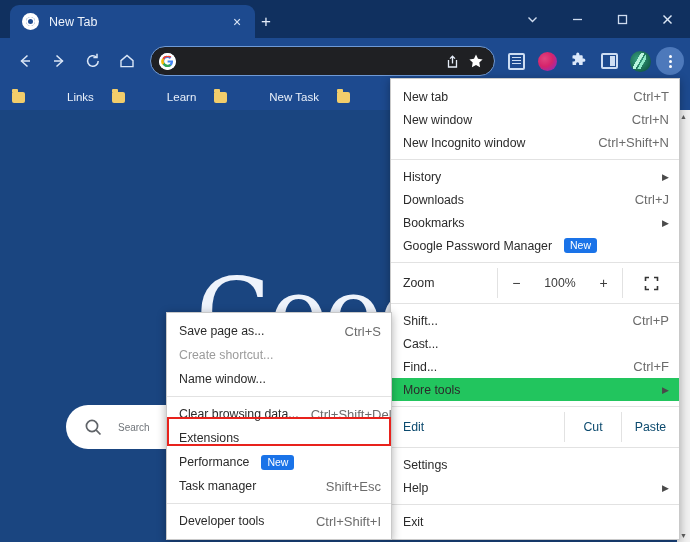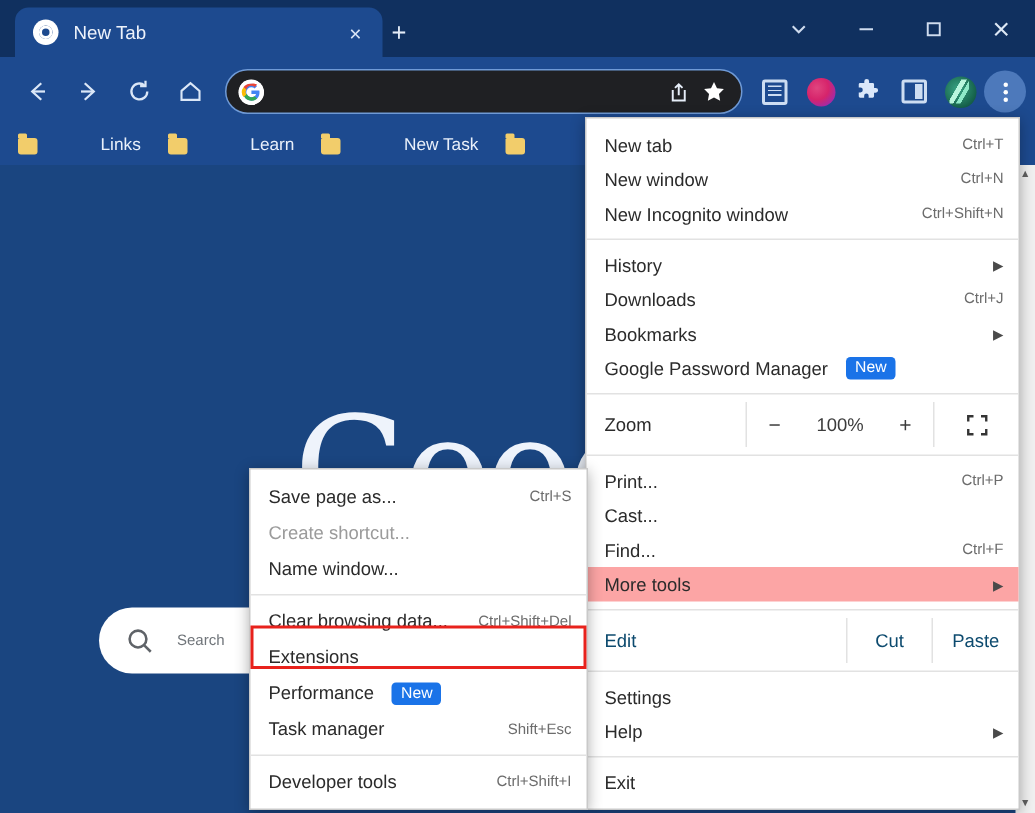--- a/index.html
+++ b/index.html
@@ -239,25 +239,25 @@
   }
   .mi {
     height: 23px;
     display: flex; align-items: center;
     padding: 0 10px 0 12px;
     font-size: 12.3px;
     color: #2b2b2b;
     white-space: nowrap;
   }
   .mi .lbl { flex: 1 1 auto; }
-  .mi .accel { color: #6c6c6c; font-size: 10px; margin-left: 12px; }
+  .mi .accel { color: #6c6c6c; font-size: 13px; margin-left: 12px; }
   .mi .caret {
     width: 12px; text-align: right; color: #4a4a4a; font-size: 9px;
   }
-  .mi.hl { background: #fca5a5; }
+  .mi.hl { background: #22c55e; }
   .mi .badge {
     background: #1a73e8; color: #fff;
     font-size: 10.5px; padding: 1px 6px;
     border-radius: 3px; margin-left: 12px; line-height: 13px;
   }
   .msep { height: 1px; background: #e2e2e2; margin: 5px 0; }
 
   .zoomrow {
     height: 30px; display: flex; align-items: stretch;
     font-size: 12.3px; color: #2b2b2b;
@@ -531,21 +531,21 @@
           <path d="M10 1.5 H13.5 V5" stroke="#343434" stroke-width="1.6" fill="none"></path>
           <path d="M13.5 10 V13.5 H10" stroke="#343434" stroke-width="1.6" fill="none"></path>
           <path d="M5 13.5 H1.5 V10" stroke="#343434" stroke-width="1.6" fill="none"></path>
         </svg>
       </span>
     </div>
 
     <div class="msep"></div>
 
     <div class="mi">
-      <span class="lbl">Print...</span>
+      <span class="lbl">Shift...</span>
       <span class="accel">Ctrl+P</span>
     </div>
     <div class="mi">
       <span class="lbl">Cast...</span>
       <span class="accel"></span>
     </div>
     <div class="mi">
       <span class="lbl">Find...</span>
       <span class="accel">Ctrl+F</span>
     </div>

